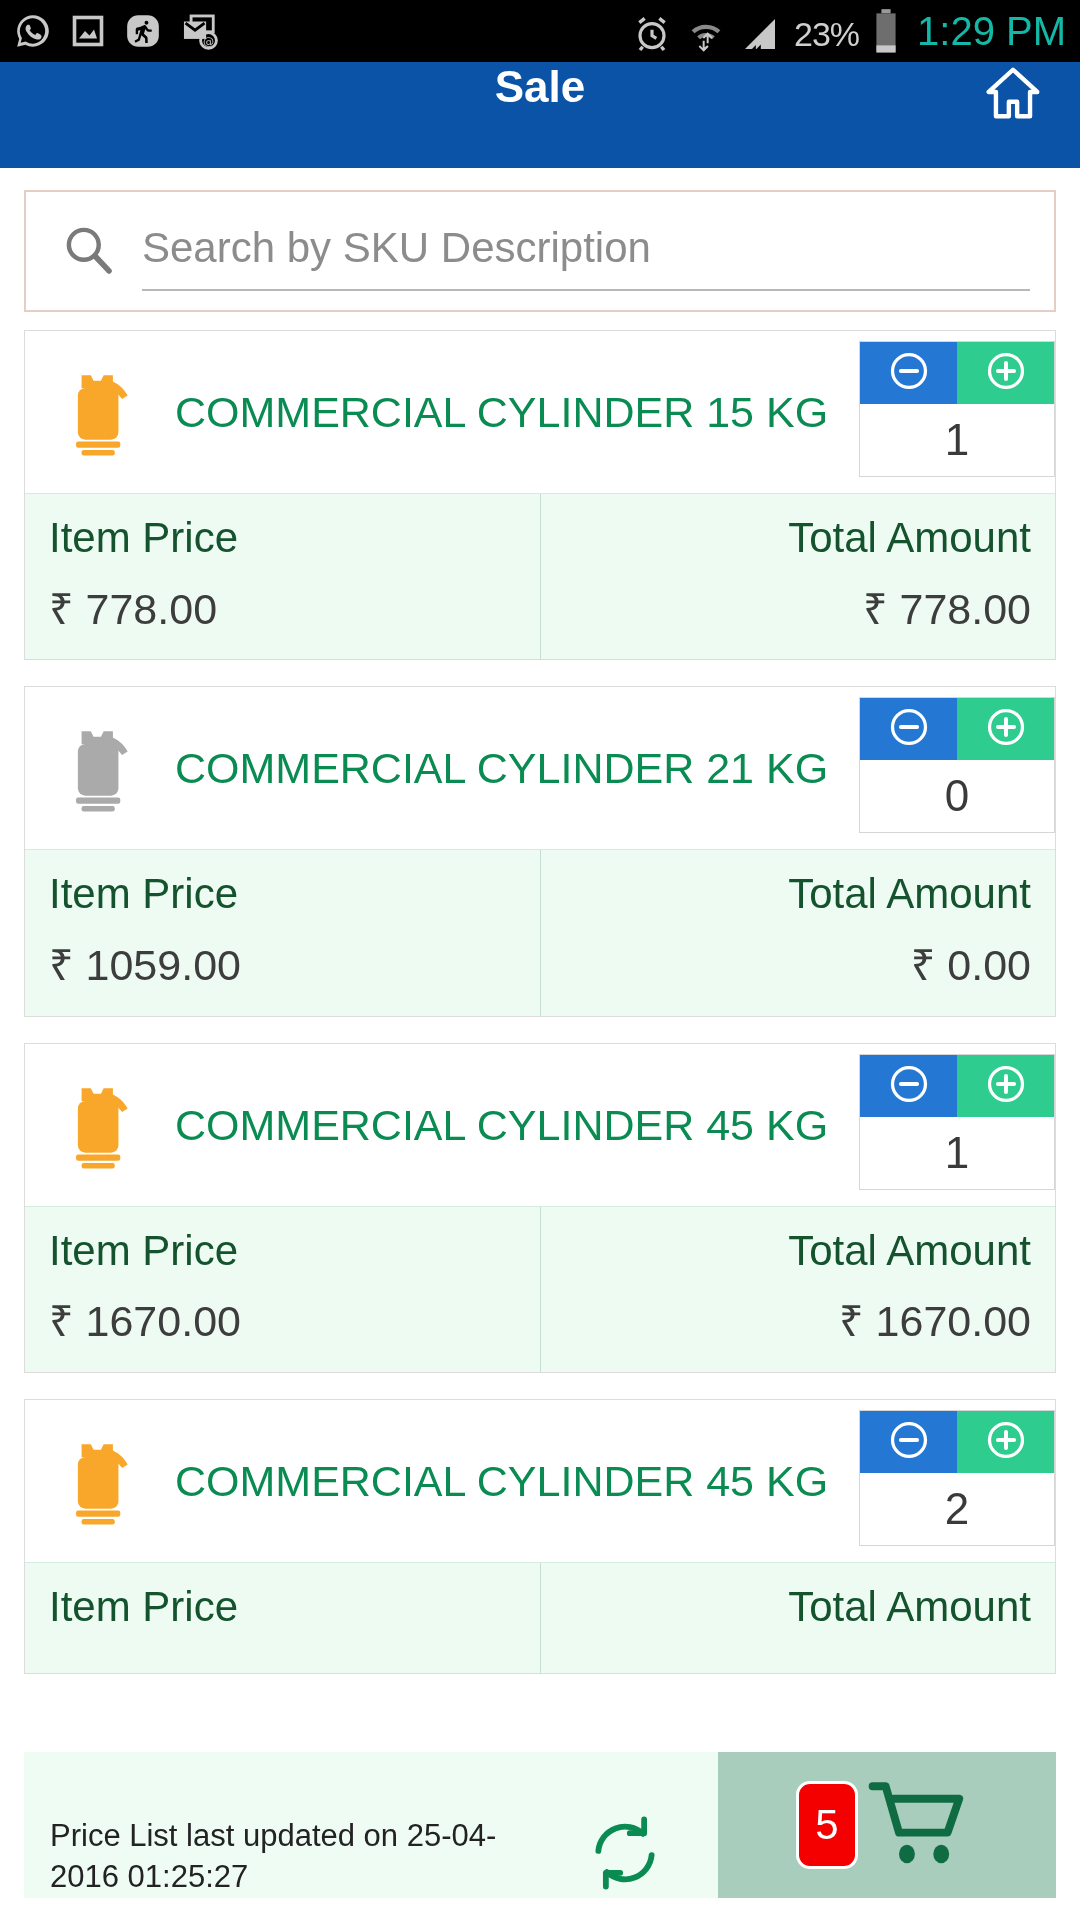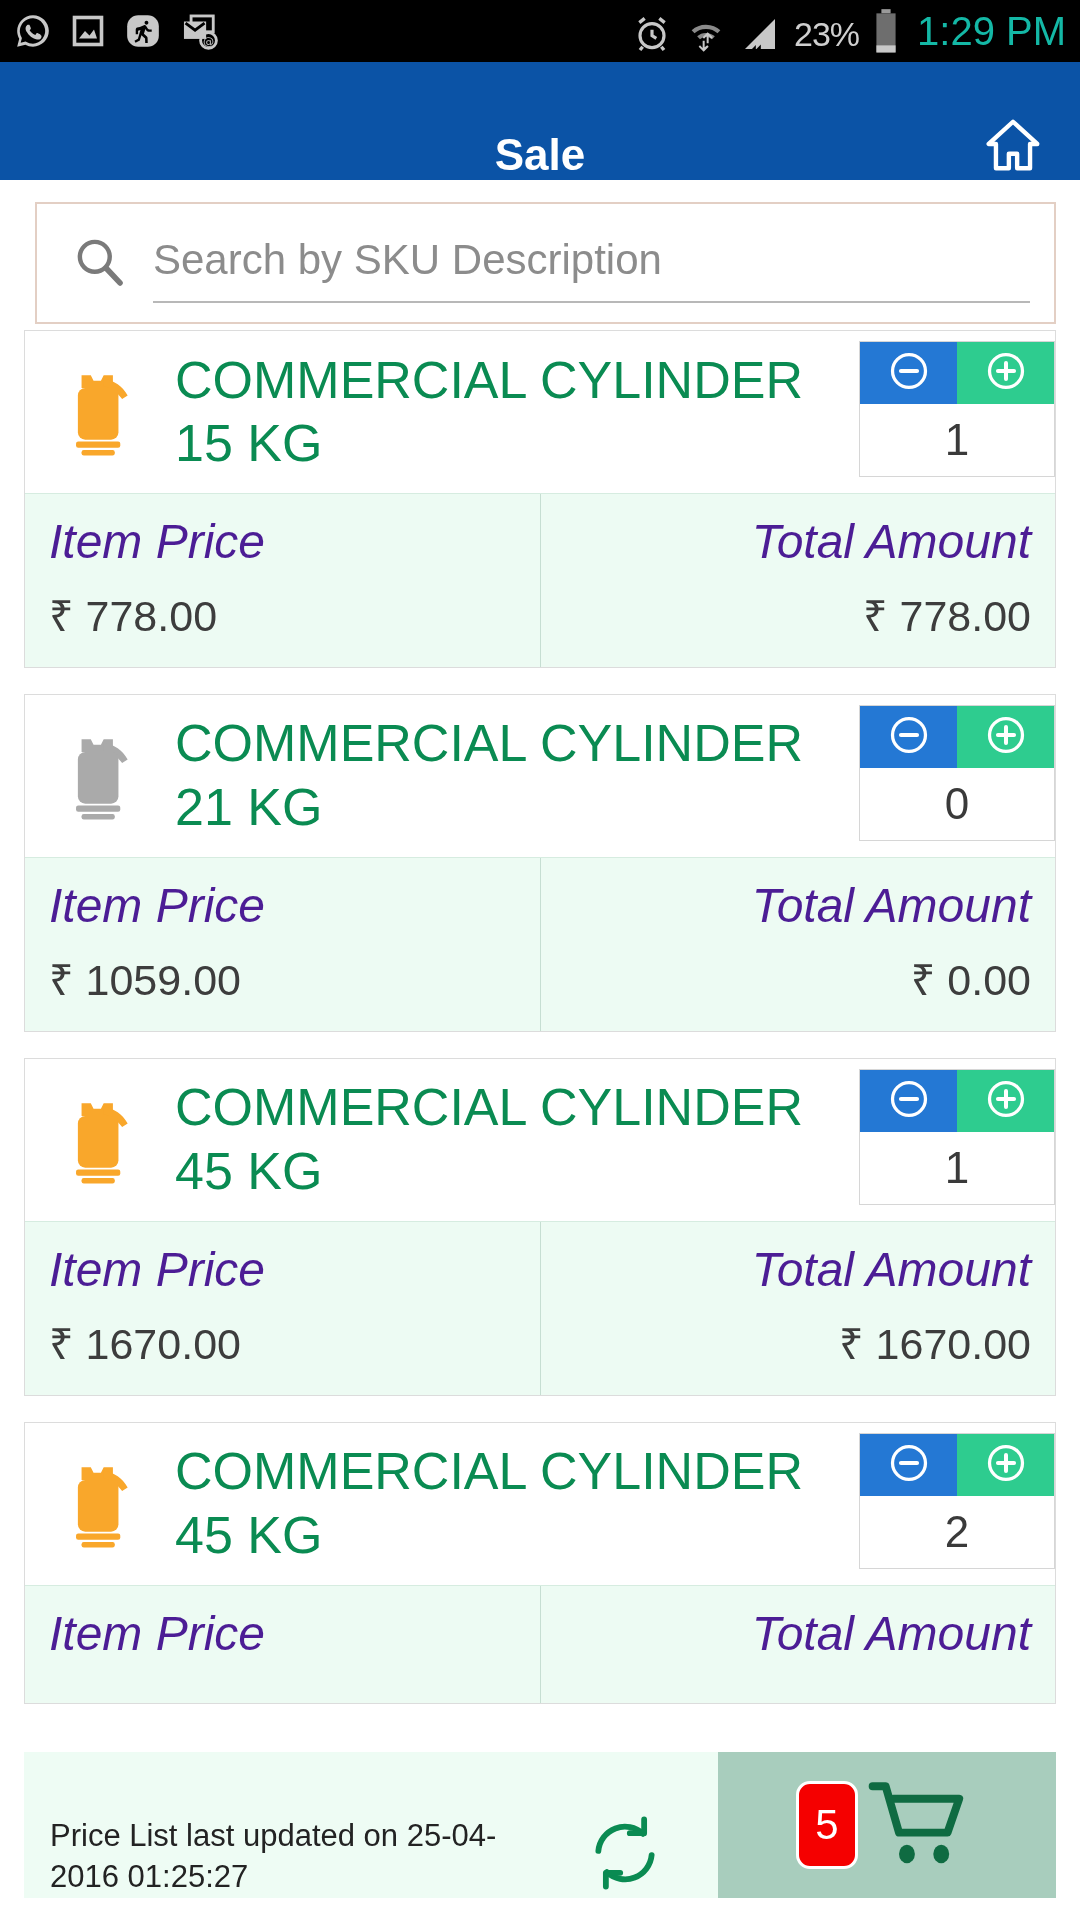--- a/index.html
+++ b/index.html
@@ -17,37 +17,37 @@
     padding:0 14px; color:#c8c8c8;
   }
   .sb-left { display:flex; align-items:center; gap:18px; }
   .sb-right { display:flex; align-items:flex-end; gap:14px; margin-left:auto; }
   .sb-icon { display:flex; align-items:center; justify-content:center; }
   .sb-batt-text { font-size:34px; color:#cfcfcf; letter-spacing:-1px; }
   .sb-time { font-size:40px; color:#14b8a6; letter-spacing:0px; margin-left:4px; }
 
   
   .appbar {
-    height:118px; background:#0b53a6; display:flex; align-items:flex-end;
+    height:106px; background:#0b53a6; display:flex; align-items:flex-start;
     position:relative;
   }
   .appbar-title {
     position:absolute; left:0; right:0; text-align:center;
     color:#ffffff; font-size:44px; font-weight:bold;
   }
   .home-btn {
     margin-left:auto; margin-right:34px; z-index:2;
     display:flex; align-items:center; justify-content:center;
   }
 
   
   .search-wrap { padding:22px 24px 0 24px; }
   .search-box {
     height:122px; border:2px solid #e3cfc4; background:#ffffff;
-    display:flex; align-items:center; padding:0 0 0 34px;margin-left:11px;
+    display:flex; align-items:center; padding:0 0 0 34px;
   }
   .search-icon { flex:0 0 auto; margin-right:26px; }
   .search-field {
     flex:1 1 auto; border:none; outline:none; background:transparent;
     font-family:"Liberation Sans", sans-serif;
     font-size:42px; color:#8c8c8c;
     border-bottom:2px solid #b8b8b8; height:80px; padding-bottom:4px;
     margin-right:24px;
   }
   .search-field::placeholder { color:#8c8c8c; opacity:1; }
@@ -55,38 +55,38 @@
   
   .list {
     position:absolute; top:330px; left:0; right:0; bottom:168px;
     overflow:hidden; padding:0 24px;
   }
   .card { border:1px solid #dcdcdc; background:#ffffff; margin-bottom:26px; }
   .card-top { display:flex; align-items:stretch; min-height:162px; position:relative; }
   .cyl-icon { flex:0 0 150px; display:flex; align-items:center; justify-content:center; }
   .card-name {
     flex:1 1 auto; display:flex; align-items:center;
-    color:#0a8b52; font-size:52px; line-height:1.22;
+    color:#0a8b52; font-size:43px; line-height:1.22;
     padding:16px 0 16px 0; padding-right:200px;
   }
   .stepper {
     position:absolute; right:0; top:10px; width:196px;
     border:1px solid #d6d6d6; background:#ffffff;
   }
   .stepper-btns { display:flex; height:62px; }
   .btn-minus { flex:1 1 50%; background:#2478d4; display:flex; align-items:center; justify-content:center; }
   .btn-plus  { flex:1 1 50%; background:#2ecc8f; display:flex; align-items:center; justify-content:center; }
   .qty-display {
     height:72px; display:flex; align-items:center; justify-content:center;
     font-size:44px; color:#3a3a3a; background:#ffffff;
   }
   .card-bottom { display:flex; background:#edfbf3; border-top:1px solid #d6ece0; }
   .price-cell { flex:1 1 50%; padding:18px 24px 22px 24px; }
   .price-cell.right { text-align:right; border-left:1px solid #c6ded2; }
-  .price-label { color:#4c1d95; font-size:48px; line-height:1.25;font-style:italic; }
+  .price-label { color:#14532d; font-size:42px; line-height:1.25; }
   .price-value { color:#3d3d3d; font-size:43px; line-height:1.3; margin-top:17px; }
 
   
   .footer {
     position:absolute; left:24px; right:24px; bottom:22px; height:146px;
     display:flex; align-items:stretch;
   }
   .footer-left {
     flex:1 1 auto; background:#eefcf4; display:flex; align-items:flex-end;
     padding:0 26px;

